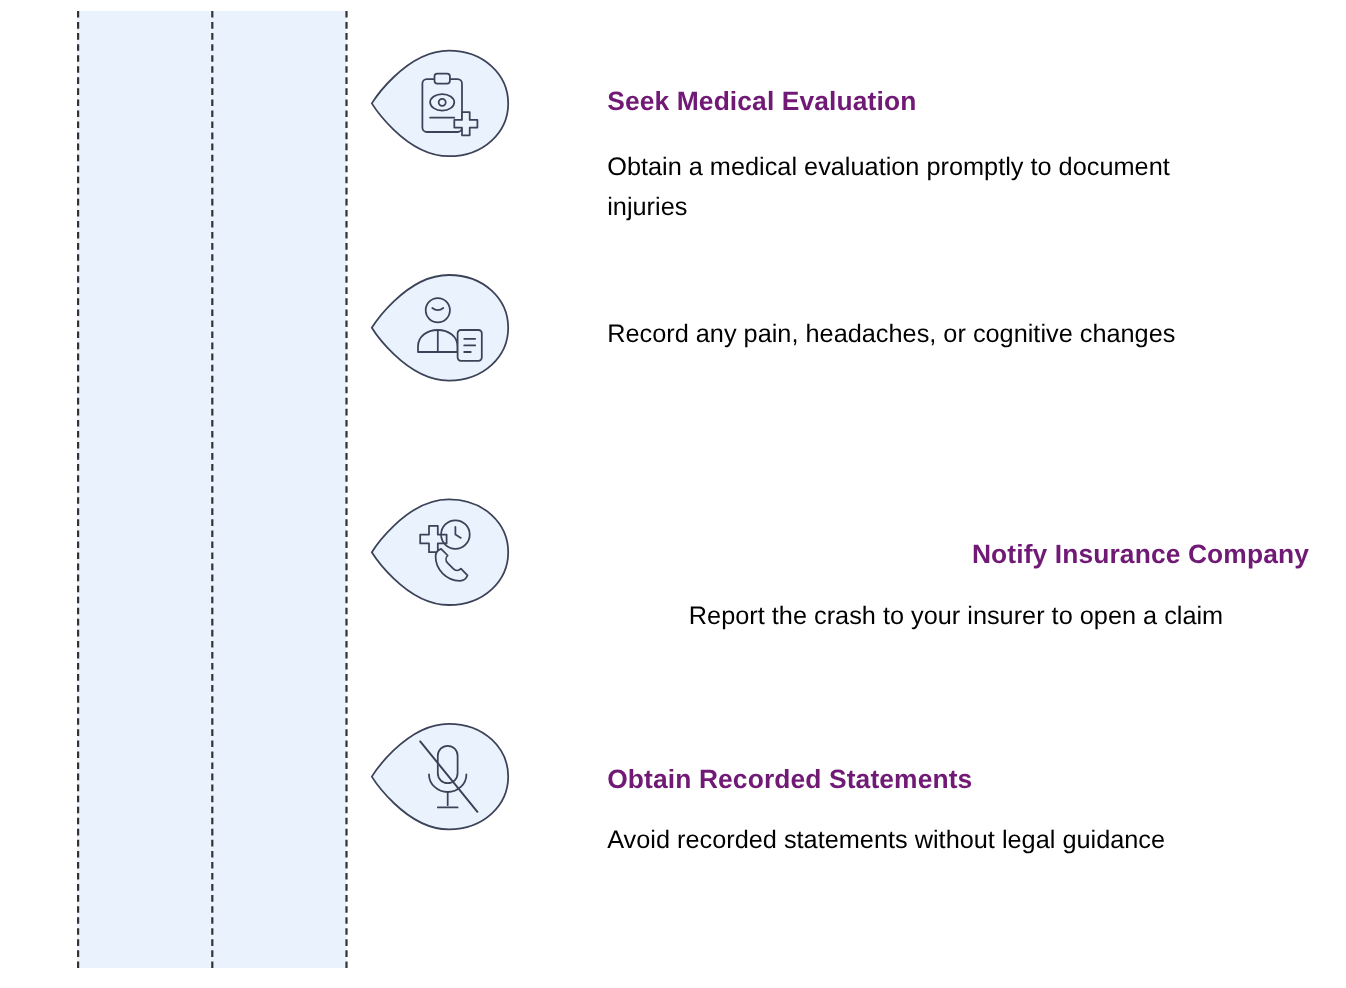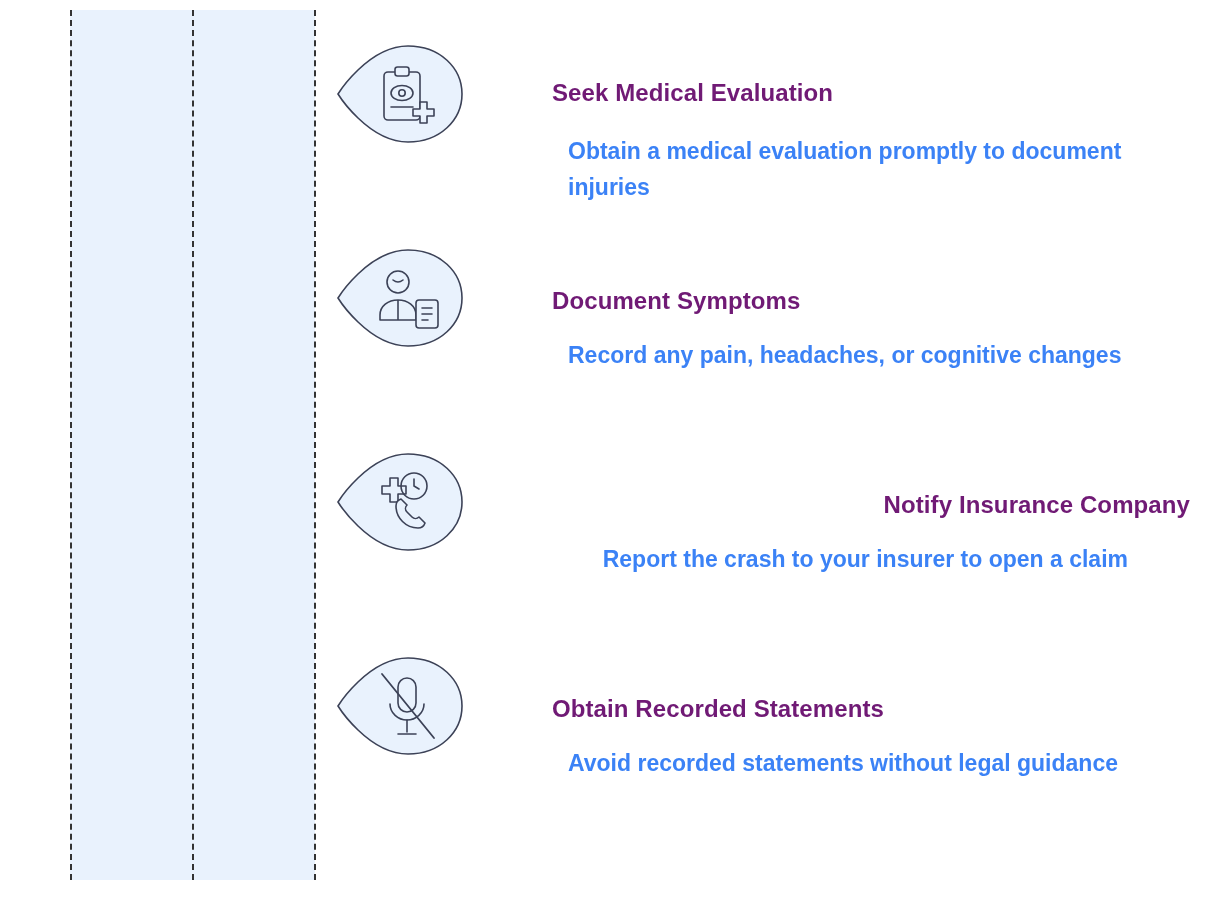--- a/index.html
+++ b/index.html
@@ -77,25 +77,25 @@
   .step-title {
     font-size: 24px;
     font-weight: bold;
     color: #701a75;
     line-height: 1.25;
     margin: 0 0 22px 0;
     letter-spacing: 0.1px;
   }
   .step-desc {
     font-size: 23px;
-    color: #3b82f6;
+    color: #000000;
     line-height: 1.55;
-    margin: 16px;
+    margin: 0;
     max-width: 560px;
-    font-weight: 700;
+    font-weight: 400;
   }
   
   .step.s1 .step-text { padding-top: 48px; }
   .step.s1 .step-title { margin-bottom: 26px; }
   .step.s2 .step-text { padding-top: 52px; }
   .step.s3 .step-text { padding-top: 52px; text-align: right; }
   .step.s4 .step-text { padding-top: 52px; }
 </style>
 </head>
 <body>
@@ -138,21 +138,20 @@
           <circle cx="64" cy="40" r="11" fill="none" stroke="#3c4257" stroke-width="1.6"></circle>
           <path d="M59 38 q5 4 10 0" stroke="#3c4257" stroke-width="1.6" stroke-linecap="round" fill="none"></path>
           <path d="M46 78 v-5 c0-9 8-15 18-15 c10 0 18 6 18 15 v5 z" fill="#e9f2fd" stroke="#3c4257" stroke-width="1.6" stroke-linejoin="round"></path>
           <path d="M64 58 v20" stroke="#3c4257" stroke-width="1.6"></path>
           <rect x="82" y="58" width="22" height="28" rx="3" fill="#e9f2fd" stroke="#3c4257" stroke-width="1.6"></rect>
           <path d="M88 66 H98 M88 72 H98 M88 78 H94" stroke="#3c4257" stroke-width="1.6" stroke-linecap="round"></path>
         </svg>
       </div>
     </div>
     <div class="step-text">
-      <div class="step-title">Document Symptoms</div>
       <div class="step-desc">Record any pain, headaches, or cognitive changes</div>
     </div>
   </div>
 
   <div class="step s3">
     <div class="step-icon">
       <div class="leaf-wrap">
         <svg width="132" height="112" viewBox="0 0 132 112" fill="none">
           <path d="M4 56 C4 56 34 8 74 8 C106 8 128 30 128 56 C128 82 106 104 74 104 C34 104 4 56 4 56 Z" fill="#e9f2fd" stroke="#3c4257" stroke-width="1.6"></path>
           <path d="M48 40 h8 v-8 h8 v8 h8 v8 h-8 v8 h-8 v-8 h-8 z" fill="#e9f2fd" stroke="#3c4257" stroke-width="1.6" stroke-linejoin="round"></path>

